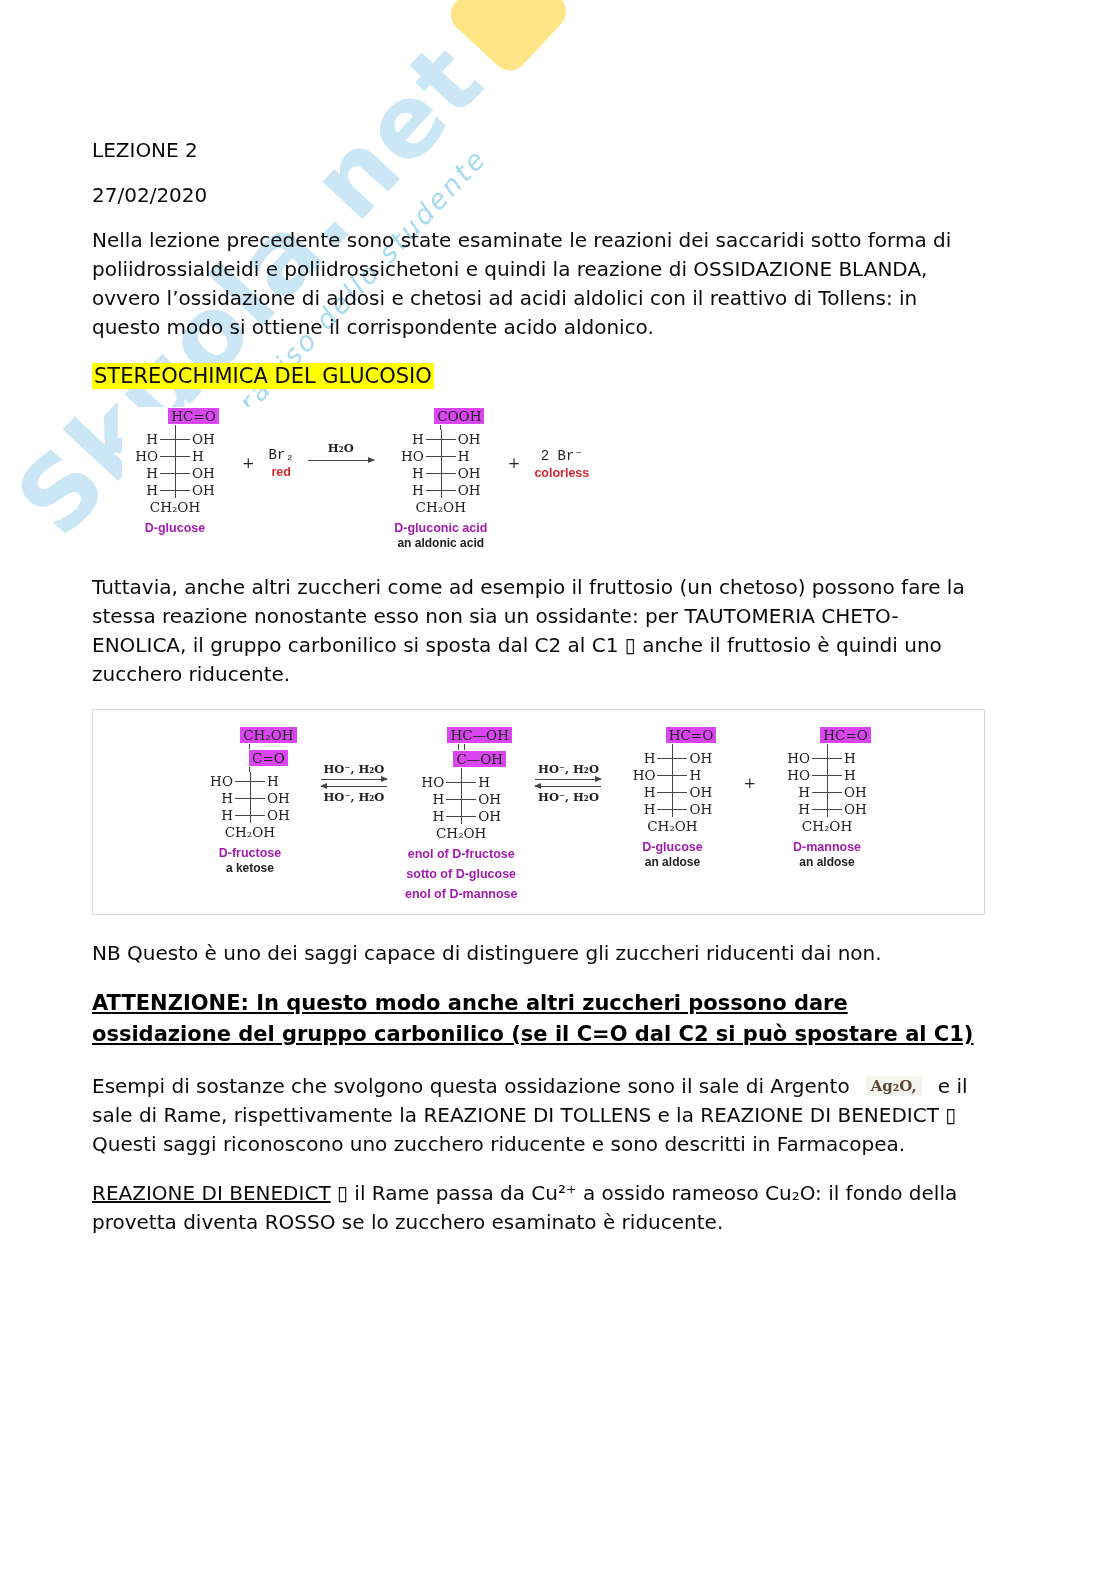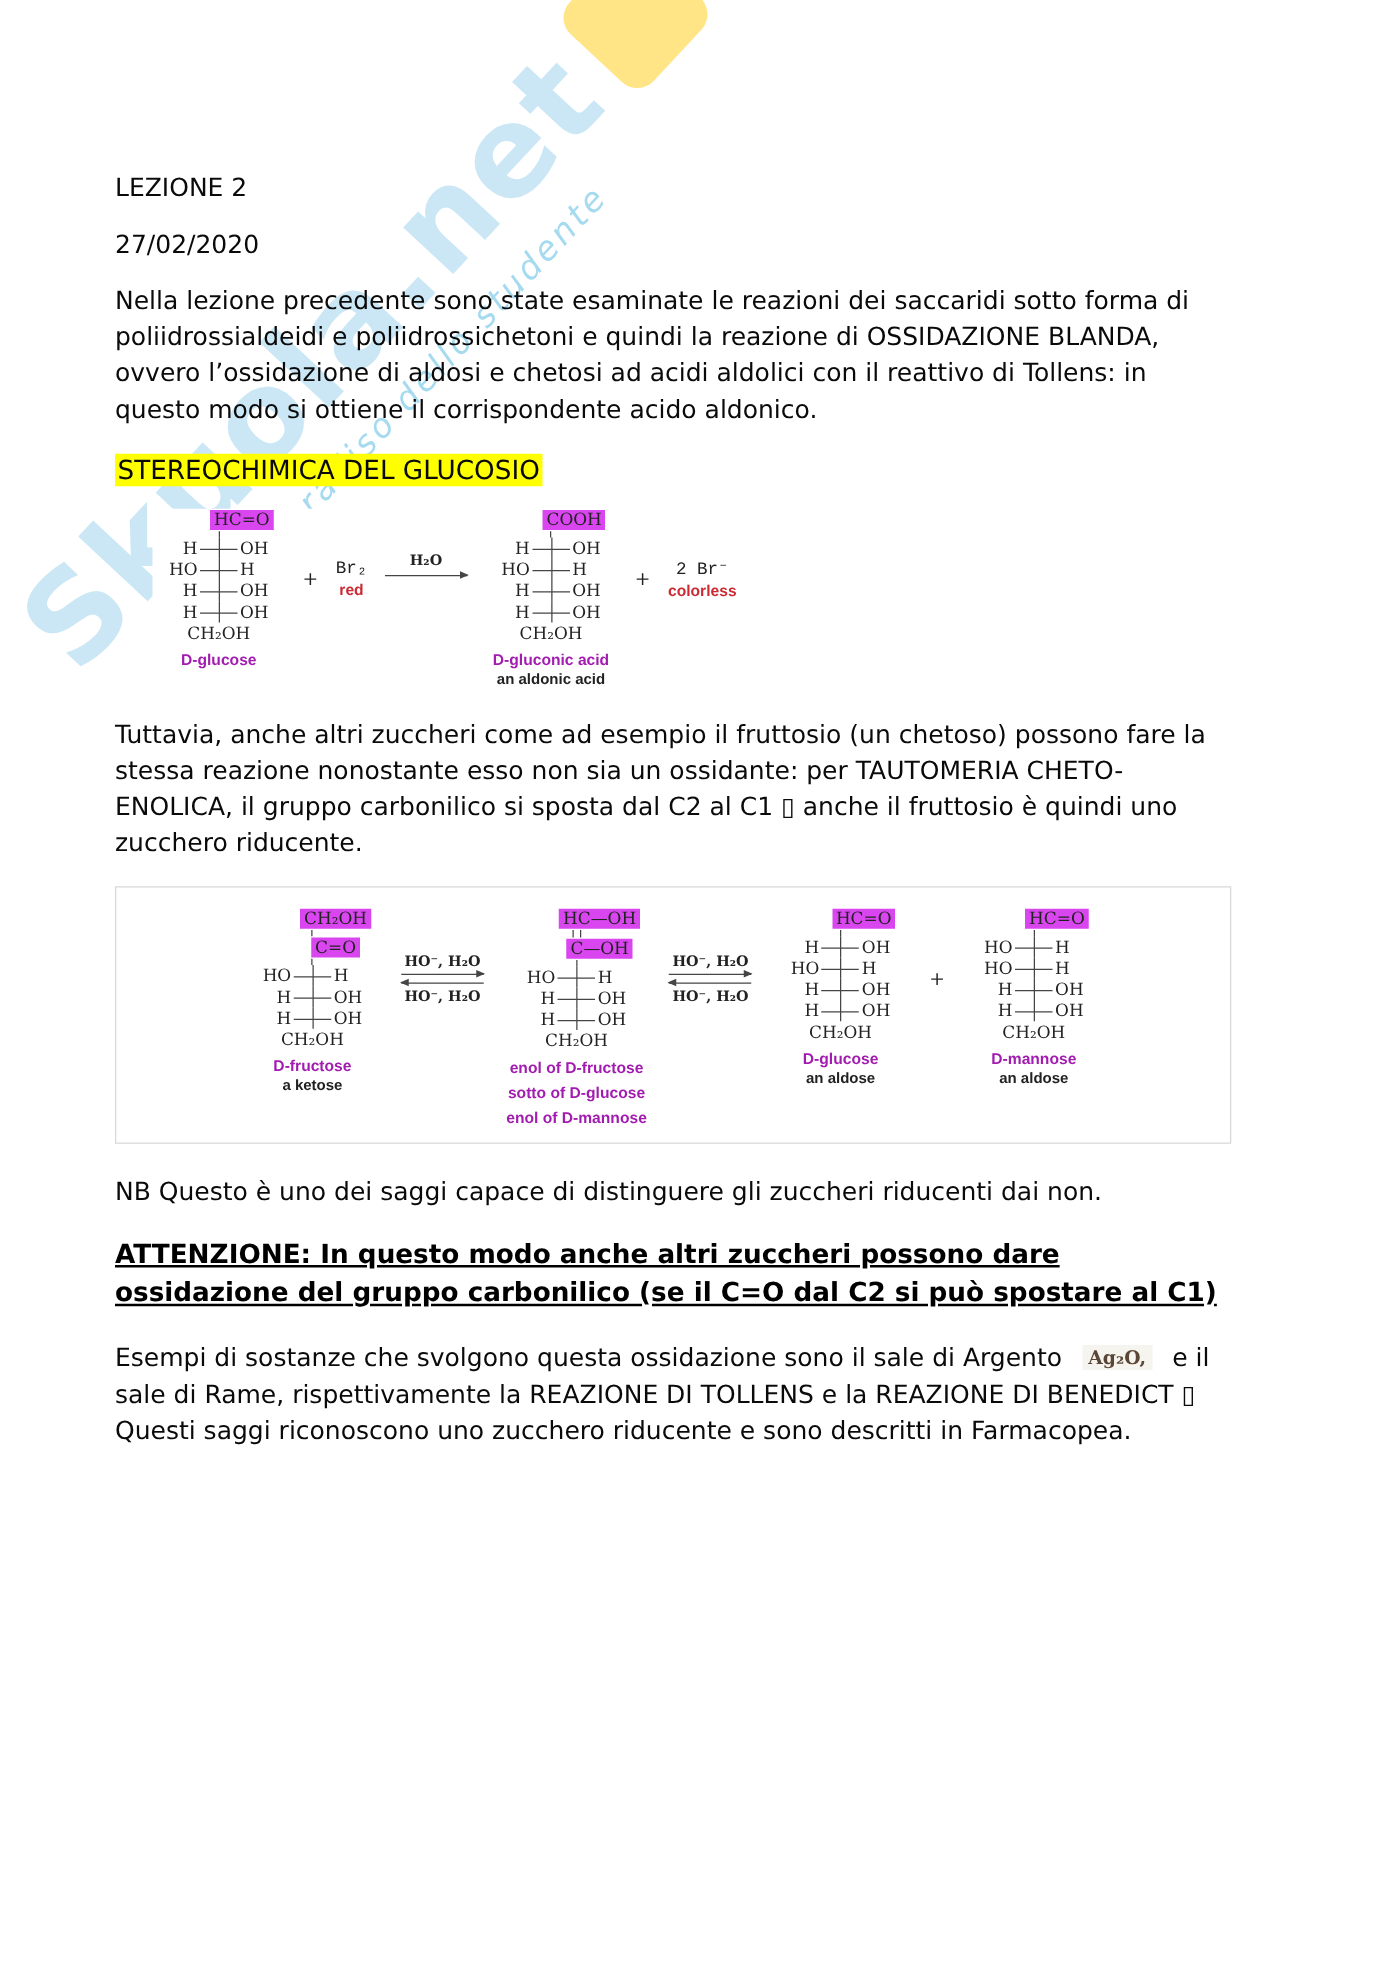--- a/index.html
+++ b/index.html
@@ -343,15 +343,16 @@
       </div>
 
     </div>
 
     <p class="body-text">NB Questo è uno dei saggi capace di distinguere gli zuccheri riducenti dai non.</p>
 
     <p class="attention">ATTENZIONE: In questo modo anche altri zuccheri possono dare ossidazione del gruppo carbonilico (se il C=O dal C2 si può spostare al C1)</p>
 
     <p class="body-text"><span>Esempi di sostanze che svolgono questa ossidazione sono il sale di Argento</span><span class="inline-formula">Ag₂O,</span><span>e il sale di Rame, rispettivamente la REAZIONE DI TOLLENS e la REAZIONE DI BENEDICT ▯ Questi saggi riconoscono uno zucchero riducente e sono descritti in Farmacopea.</span></p>
 
+    <p class="body-text"><span class="u">REAZIONE DI BENEDICT</span><span> ▯ il Rame passa da Cu²⁺ a ossido rameoso Cu₂O: il fondo della provetta diventa ROSSO se lo zucchero esaminato è riducente.</span></p>
 
   </div>
 </div>
 
 </body></html>

